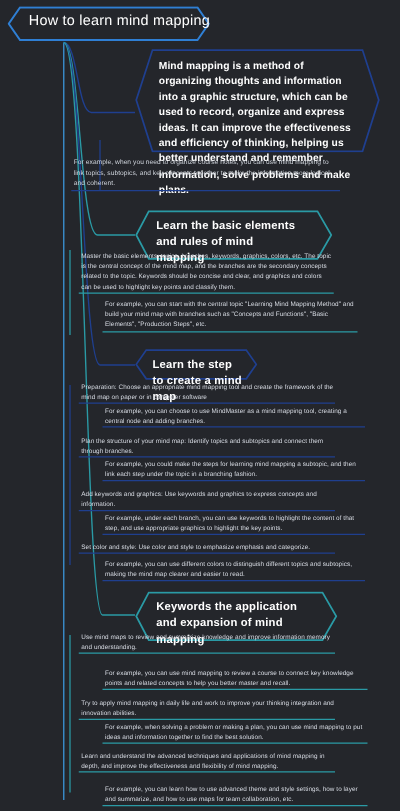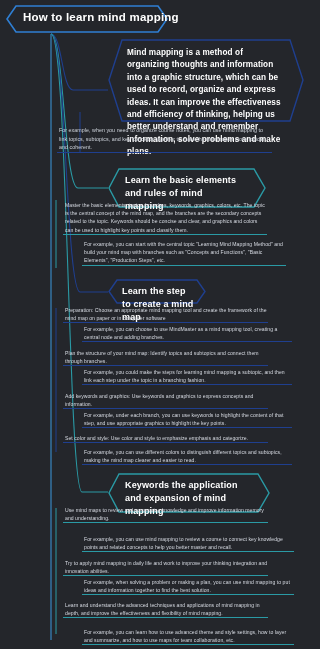--- a/index.html
+++ b/index.html
@@ -43,21 +43,21 @@
   }
   .root-node .hexframe {
     position: absolute;
     inset: 0;
   }
   .root-label {
     position: absolute;
     left: 17px;
     top: 6px;
     font-size: 11.5px;
-    font-weight: bold;
+    font-weight: normal;
     color: #ffffff;
     letter-spacing: 0.2px;
     white-space: nowrap;
   }
 
   
   .branch-head {
     position: absolute;
   }
   .branch-head .hexframe { position: absolute; inset: 0; }

